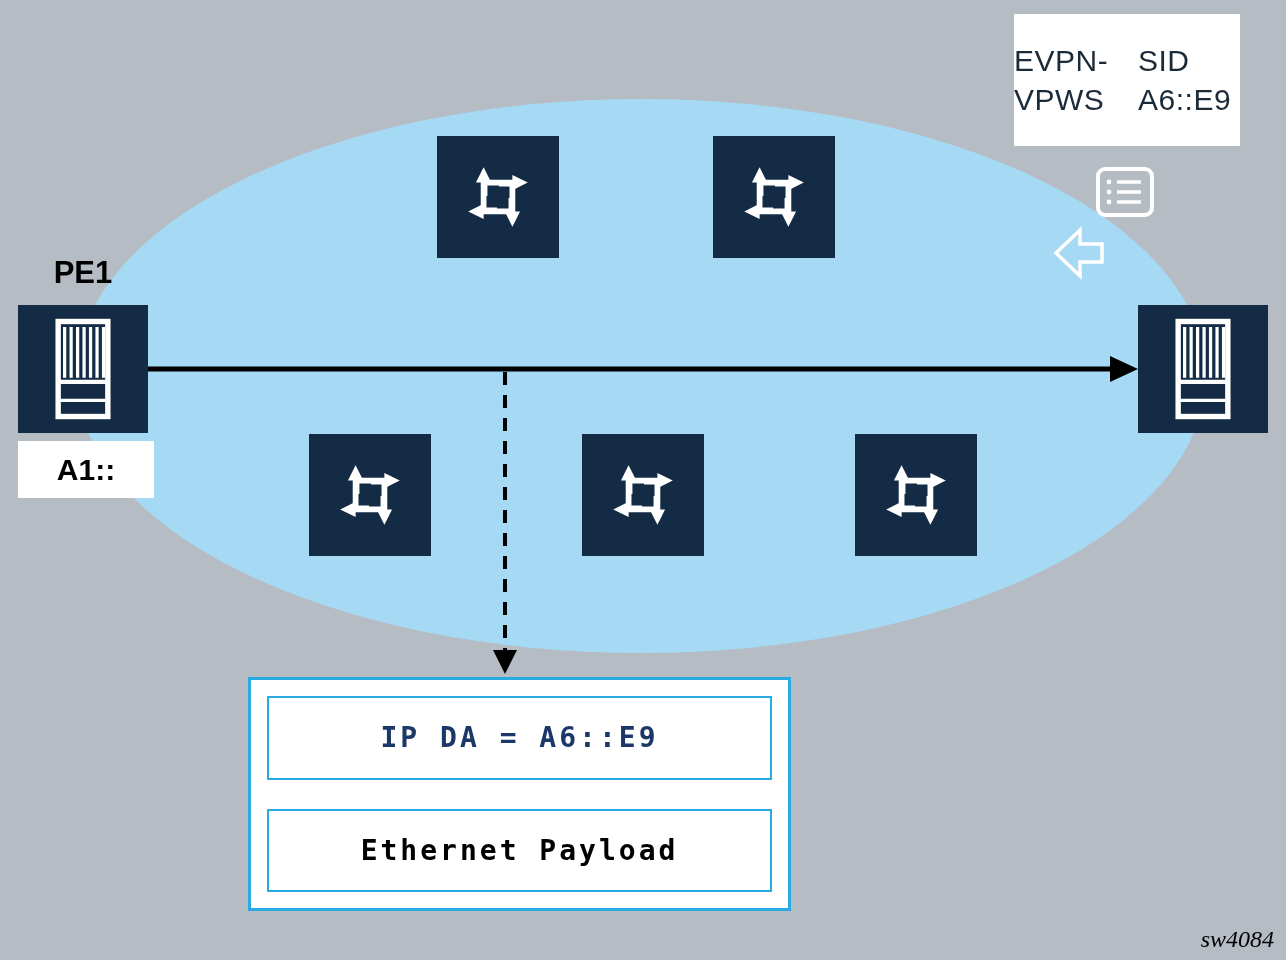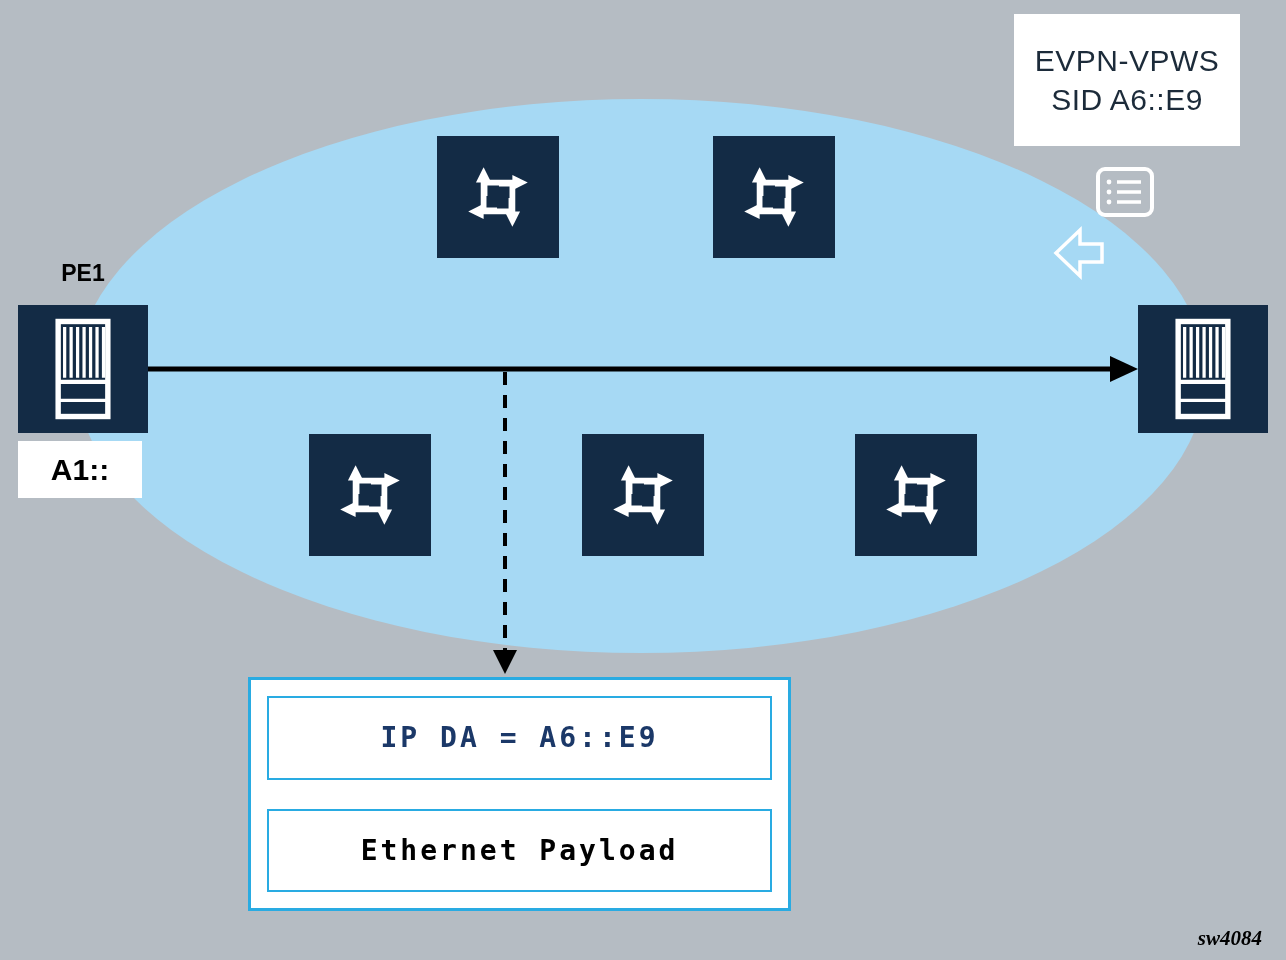--- a/index.html
+++ b/index.html
@@ -27,55 +27,55 @@
   .flow-line{stroke:var(--line);stroke-width:5;fill:none;}
   .flow-dash{stroke:var(--line);stroke-width:4;fill:none;stroke-dasharray:13 10;}
   .flow-head{fill:var(--line);}
   .node{
     position:absolute;width:122px;height:122px;background:var(--node);
     display:flex;align-items:center;justify-content:center;z-index:3;
   }
   .node svg{width:96px;height:96px;}
   .pe-label{
     position:absolute;width:130px;height:42px;z-index:4;
-    font-size:23px;font-weight:700;color:var(--label-text);
+    font-size:31px;font-weight:700;color:var(--label-text);
     display:flex;align-items:center;justify-content:center;
   }
   .pe-box{
     position:absolute;width:130px;height:128px;background:var(--node);z-index:4;
     display:flex;align-items:center;justify-content:center;
   }
   .pe-box svg{width:108px;height:114px;}
   .pe-addr{
-    position:absolute;width:124px;height:57px;background:#ffffff;z-index:4;
+    position:absolute;width:136px;height:57px;background:#ffffff;z-index:4;
     font-size:30px;font-weight:700;color:var(--label-text);
     display:flex;align-items:center;justify-content:center;
   }
   .annotation{
     position:absolute;left:1014px;top:14px;width:226px;height:132px;background:#ffffff;z-index:5;
-    display:flex;flex-direction:column;align-items:center;justify-content:center;
+    display:flex;flex-direction:row;align-items:center;justify-content:center;
     color:var(--annotation-text);font-size:30px;line-height:39px;letter-spacing:0.5px;
   }
   .corner-icon{position:absolute;z-index:5;}
   .packet{
     position:absolute;left:248px;top:677px;width:543px;height:234px;z-index:5;
     background:#ffffff;border:3px solid var(--packet-border);
     box-sizing:border-box;display:flex;flex-direction:column;gap:4px;padding:16px;
   }
   .prow{
     flex:1;border:2px solid var(--packet-border);box-sizing:border-box;
     display:flex;align-items:center;justify-content:center;
     font-family:"DejaVu Sans Mono",monospace;font-weight:700;
     font-size:28px;letter-spacing:3px;color:var(--packet-text);background:#ffffff;
   }
   .prow.payload{color:var(--payload-text);margin-top:25px;}
   .figure-id{
-    position:absolute;right:24px;top:926px;z-index:5;
-    font-family:"Liberation Serif",serif;font-style:italic;font-weight:700;
-    font-size:21px;color:#000;
+    position:absolute;right:12px;top:926px;z-index:5;
+    font-family:"Liberation Serif",serif;font-style:italic;font-weight:400;
+    font-size:24px;color:#000;
   }
   .defs-holder{position:absolute;width:0;height:0;overflow:hidden;}
 </style>
 </head>
 <body>
 
 <div class="canvas">
 
   <svg class="defs-holder" aria-hidden="true">
     <defs>

